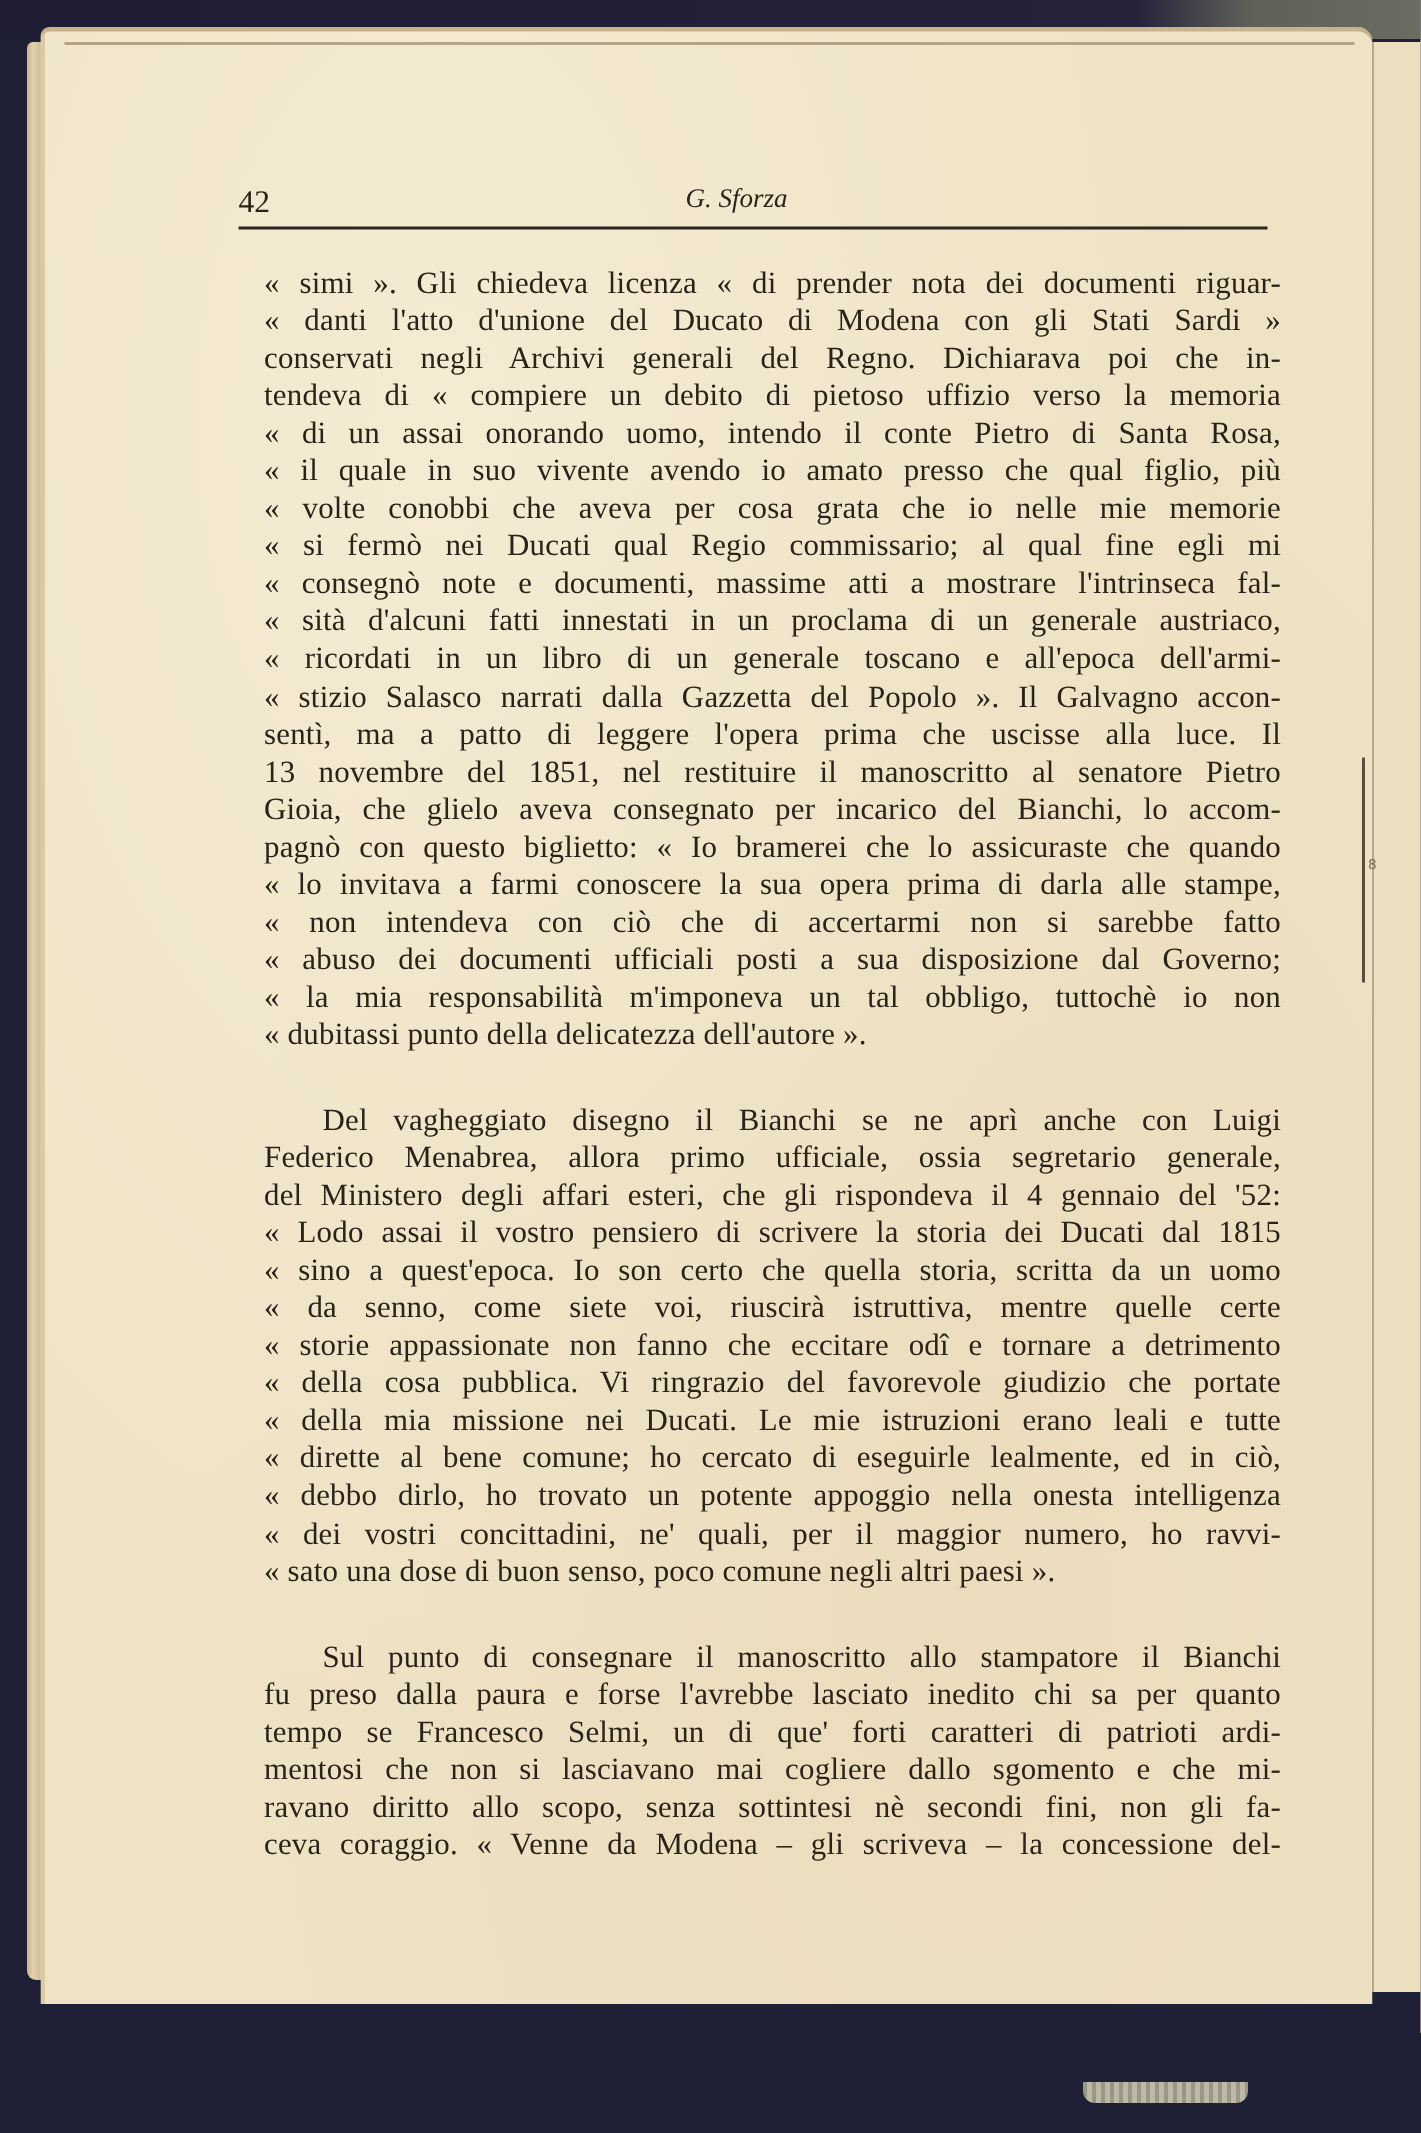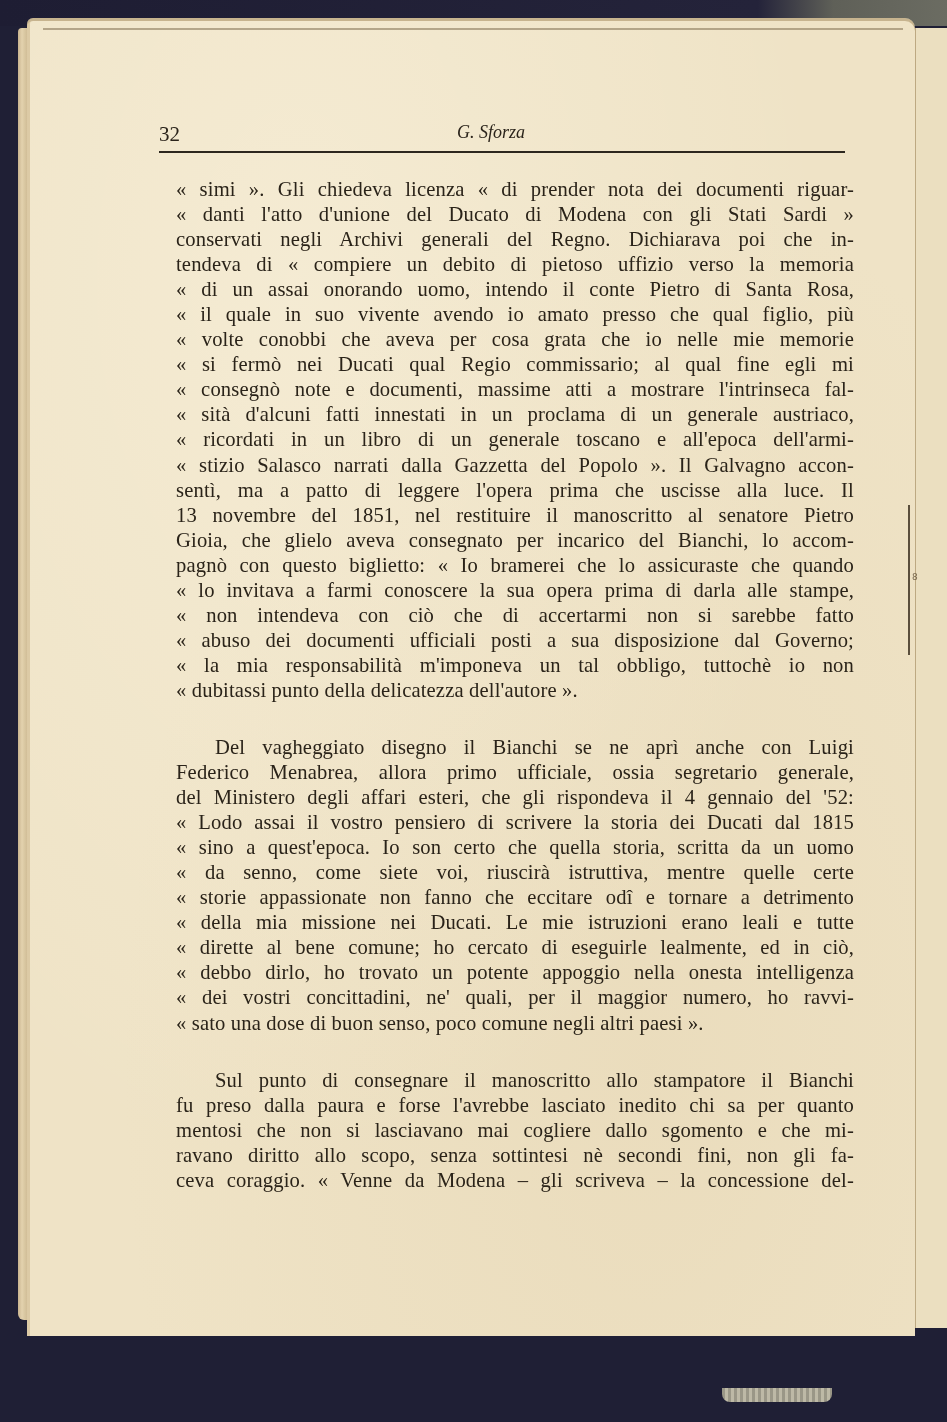--- a/index.html
+++ b/index.html
@@ -135,21 +135,21 @@
 
 <div class="page">
   <div class="page-top-rule"></div>
 </div>
 
 <div class="spine-line"></div>
 <div class="spine-mark">8</div>
 <div class="bottom-curl"></div>
 
 <div class="header">
-  <span class="page-number">32</span>
+  <span class="page-number">42</span>
   <span class="running-head">G. Sforza</span>
 </div>
 <div class="header-rule"></div>
 
 <div class="body-text">
   <div class="line">« simi ». Gli chiedeva licenza « di prender nota dei documenti riguar-</div>
   <div class="line">« danti l'atto d'unione del Ducato di Modena con gli Stati Sardi »</div>
   <div class="line">conservati negli Archivi generali del Regno. Dichiarava poi che in-</div>
   <div class="line">tendeva di « compiere un debito di pietoso uffizio verso la memoria</div>
   <div class="line">« di un assai onorando uomo, intendo il conte Pietro di Santa Rosa,</div>
@@ -169,23 +169,25 @@
   <div class="line">« abuso dei documenti ufficiali posti a sua disposizione dal Governo;</div>
   <div class="line">« la mia responsabilità m'imponeva un tal obbligo, tuttochè io non</div>
   <div class="line last">« dubitassi punto della delicatezza dell'autore ».</div>
   <div class="line indent">Del vagheggiato disegno il Bianchi se ne aprì anche con Luigi</div>
   <div class="line">Federico Menabrea, allora primo ufficiale, ossia segretario generale,</div>
   <div class="line">del Ministero degli affari esteri, che gli rispondeva il 4 gennaio del '52:</div>
   <div class="line">« Lodo assai il vostro pensiero di scrivere la storia dei Ducati dal 1815</div>
   <div class="line">« sino a quest'epoca. Io son certo che quella storia, scritta da un uomo</div>
   <div class="line">« da senno, come siete voi, riuscirà istruttiva, mentre quelle certe</div>
   <div class="line">« storie appassionate non fanno che eccitare odî e tornare a detrimento</div>
+  <div class="line">« della cosa pubblica. Vi ringrazio del favorevole giudizio che portate</div>
   <div class="line">« della mia missione nei Ducati. Le mie istruzioni erano leali e tutte</div>
   <div class="line">« dirette al bene comune; ho cercato di eseguirle lealmente, ed in ciò,</div>
   <div class="line">« debbo dirlo, ho trovato un potente appoggio nella onesta intelligenza</div>
   <div class="line">« dei vostri concittadini, ne' quali, per il maggior numero, ho ravvi-</div>
   <div class="line last">« sato una dose di buon senso, poco comune negli altri paesi ».</div>
   <div class="line indent">Sul punto di consegnare il manoscritto allo stampatore il Bianchi</div>
   <div class="line">fu preso dalla paura e forse l'avrebbe lasciato inedito chi sa per quanto</div>
+  <div class="line">tempo se Francesco Selmi, un di que' forti caratteri di patrioti ardi-</div>
   <div class="line">mentosi che non si lasciavano mai cogliere dallo sgomento e che mi-</div>
   <div class="line">ravano diritto allo scopo, senza sottintesi nè secondi fini, non gli fa-</div>
   <div class="line">ceva coraggio. « Venne da Modena – gli scriveva – la concessione del-</div>
 </div>
 
 </body></html>

